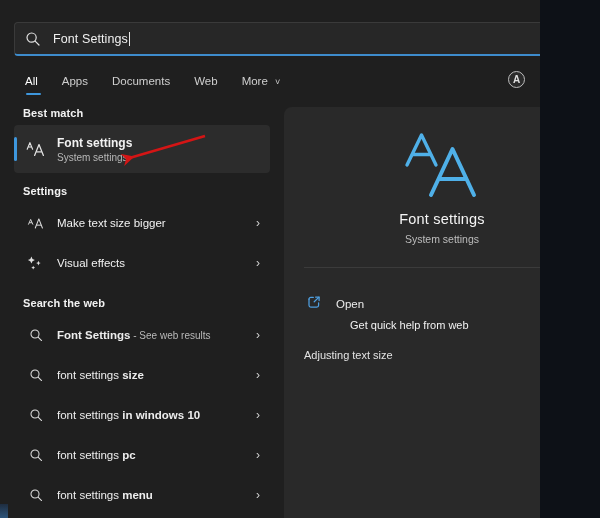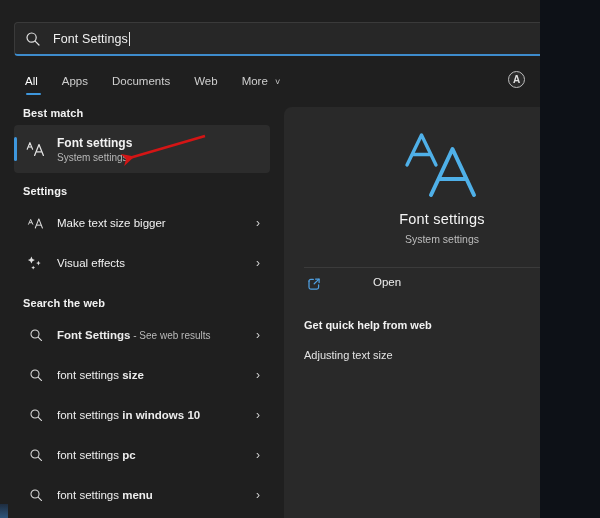--- a/index.html
+++ b/index.html
@@ -134,35 +134,34 @@
     margin-top: 12px; letter-spacing: .2px;
   }
   .preview-sub {
     text-align: center; font-size: 10.5px; color: #bdbdbd; margin-top: 6px;
   }
   .divider {
     height: 1px; background: #3b3b3b;
     margin: 22px 20px 0 20px;
   }
   .action-row {
-    display: flex; align-items: flex-start;
+    display: flex; align-items: flex-end;
     padding: 0 20px; height: 34px; margin-top: 8px;
     cursor: default;
-    gap: 37px;
   }
   .action-icon {
     width: 20px; flex: 0 0 20px; display: flex;
     align-items: center; justify-content: center; margin-right: 12px;
   }
   .action-label { font-size: 11.5px; color: #ededed; }
   .help-row {
     padding: 0 20px; height: 30px; display: flex; align-items: center;
     cursor: default;
   }
-  .help-row.head .help-text { font-weight: 700; font-size: 11px; color: #f2f2f2; }
+  .help-row.head .help-text { font-weight: 400; font-size: 11px; color: #f2f2f2; margin-left: 46px; }
   .help-text { font-size: 11px; color: #e3e3e3; }
   
   .anno-arrow {
     position: absolute; left: 0; top: 0;
     width: 600px; height: 518px;
     pointer-events: none;
   }
   
   .corner-sliver {
     position: absolute; left: 0; bottom: 0;

